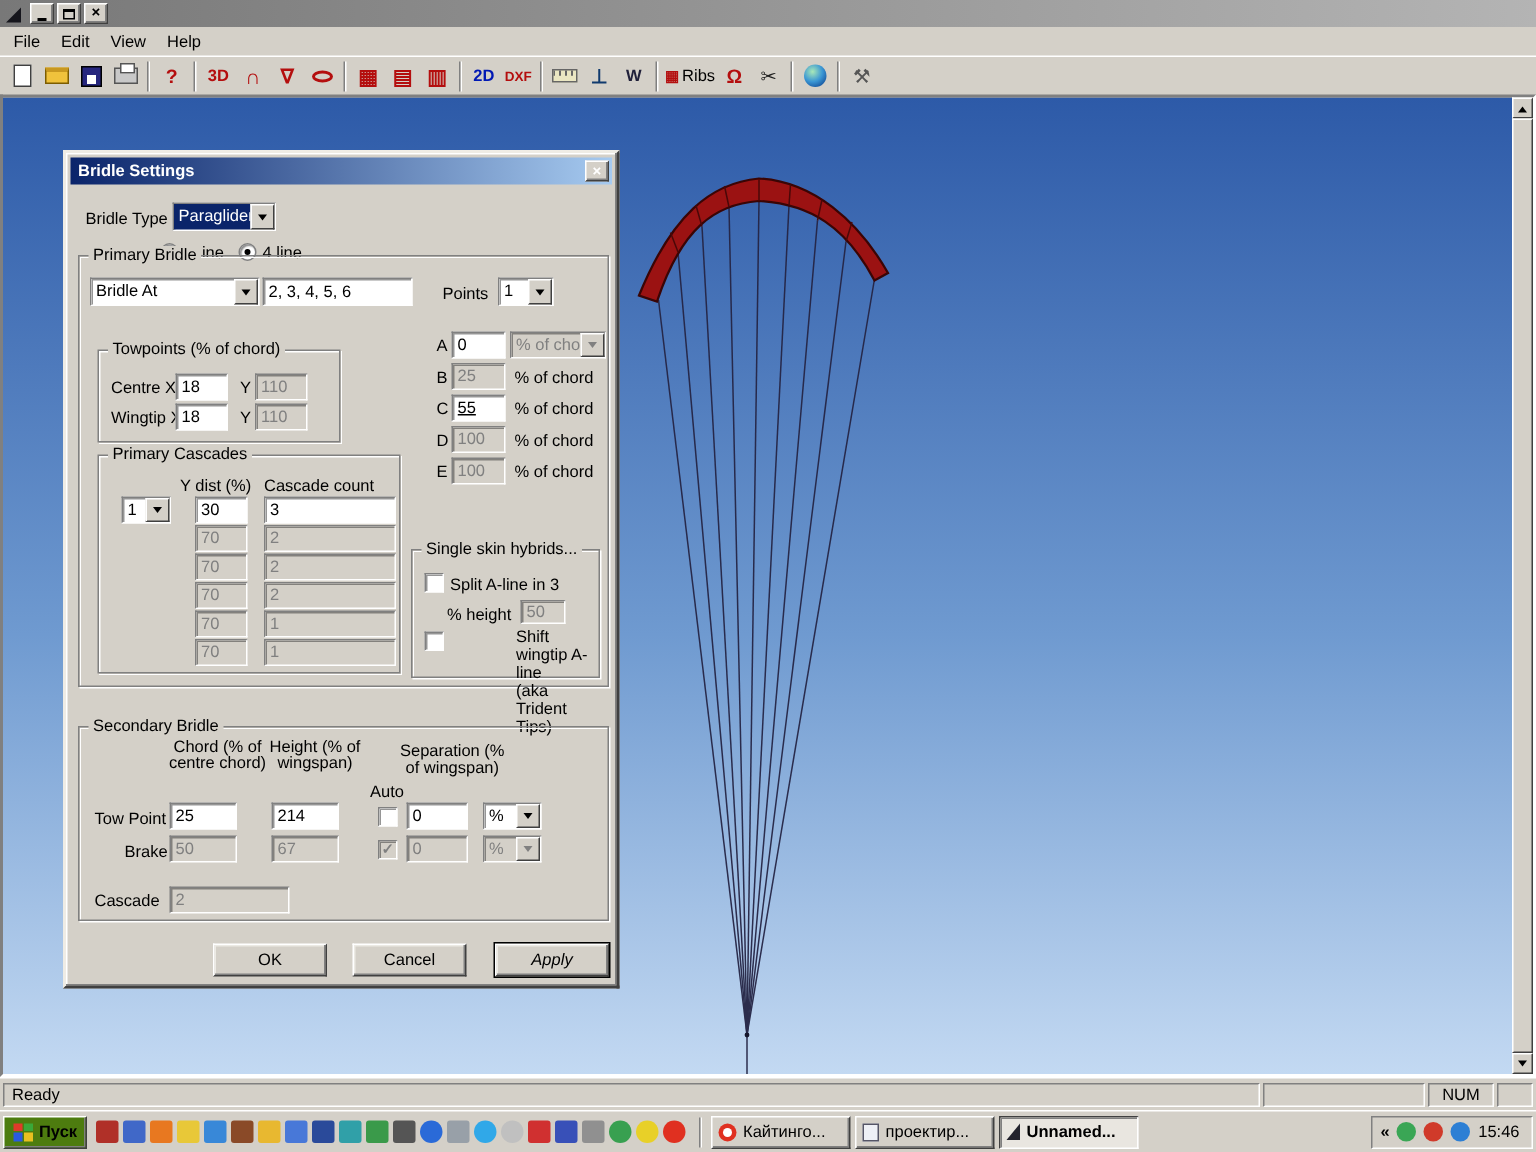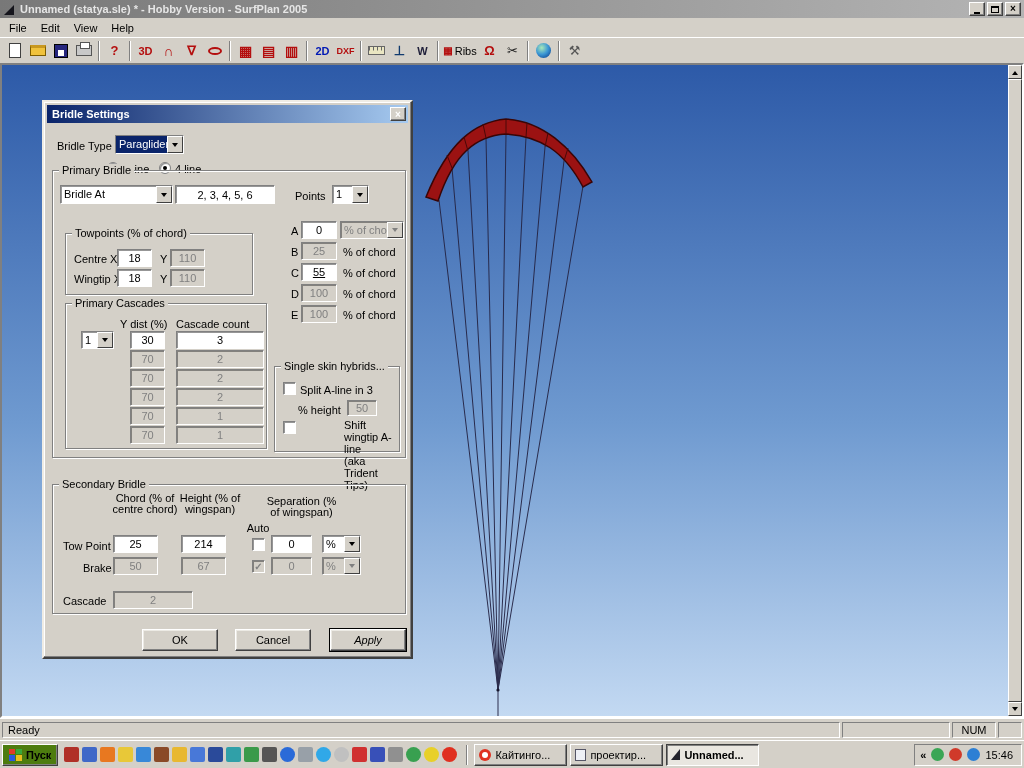--- a/index.html
+++ b/index.html
@@ -56,21 +56,21 @@
     border:2px solid; border-color:#efece5 #404040 #404040 #efece5; box-shadow:inset -1px -1px 0 #808080, inset 1px 1px 0 #fff; }
   .dlg-title { position:absolute; left:3px; top:3px; right:3px; height:18px;
     background:linear-gradient(90deg,#0a246a,#a6caf0); color:#fff; font-weight:bold; display:flex; align-items:center; padding-left:5px; }
   .dlg-close { position:absolute; top:2px; right:2px; width:16px; height:14px; background:#d4d0c8;
     border:1px solid; border-color:#fff #404040 #404040 #fff; box-shadow:inset -1px -1px 0 #808080;
     display:flex; align-items:center; justify-content:center; font-size:10px; font-weight:bold; }
   .lbl { position:absolute; white-space:nowrap; line-height:12px; }
   .group { position:absolute; border:1px solid #808080; box-shadow:inset 1px 1px 0 #fff, 1px 1px 0 #fff; }
   .glabel { position:absolute; top:-7px; left:6px; background:#d4d0c8; padding:0 3px; line-height:12px; white-space:nowrap; }
   .tfield { position:absolute; height:18px; background:#fff; border:1px solid; border-color:#808080 #fff #fff #808080;
-    box-shadow:inset 1px 1px 0 rgba(64,64,64,.55); font:11px "Liberation Sans",sans-serif; padding:0 3px; color:#000;text-align:center; }
+    box-shadow:inset 1px 1px 0 rgba(64,64,64,.55); font:11px "Liberation Sans",sans-serif; padding:0 3px; color:#000; }
   .tfield.dis { background:#d4d0c8; color:#808080; }
   .combo { position:absolute; height:19px; background:#fff; border:1px solid; border-color:#808080 #fff #fff #808080;
     box-shadow:inset 1px 1px 0 rgba(64,64,64,.55); display:flex; }
   .combo-val { flex:1; padding:2px 3px; white-space:nowrap; overflow:hidden; }
   .combo-btn { width:16px; flex:none; background:#d4d0c8; border:1px solid; border-color:#fff #404040 #404040 #fff; display:flex; align-items:center; justify-content:center; }
   .arrow-down { width:0; height:0; border:3px solid transparent; border-top:4px solid #000; margin-top:3px; }
   .combo.selhl .combo-val { background:#0a246a; color:#fff; }
   .combo.dis { background:#d4d0c8; }
   .combo.dis .combo-val { color:#808080; }
   .combo.dis .arrow-down { border-top-color:#808080; }
@@ -125,21 +125,20 @@
   .ticon { width:13px; height:13px; border-radius:50%; display:block; }
   .t1{background:#3aa655}.t2{background:#d03a2a}.t3{background:#2d7fd4}
 </style>
 </head>
 <body>
 
 <div class="screen">
 
   <div class="titlebar">
     <span class="app-icon"></span>
-    <span class="title">Unnamed (statya.sle) * - Hobby Version - SurfPlan 2005</span>
     <span class="winbtns">
       <span class="winbtn">
           <span class="min-glyph"></span>
         </span>
       <span class="winbtn">
           <span class="max-glyph"></span>
         </span>
       <span class="winbtn">
           <span>×</span>
         </span>
@@ -300,21 +299,21 @@
       </span>
       <input class="tfield" style="left: 122px; top: 14px; width: 100px; height: 19px;" readonly="" value="2, 3, 4, 5, 6">
       <span class="lbl" style="left:242px;top:19px;">Points</span>
       <span class="combo" style="left:279px;top:14px;width:37px;">
         <span class="combo-val">1</span>
         <span class="combo-btn">
             <span class="arrow-down"></span>
           </span>
       </span>
 
-      <div class="group" style="left:12px;top:62px;width:188px;height:62px;">
+      <div class="group" style="left:12px;top:62px;width:162px;height:62px;">
         <span class="glabel">Towpoints (% of chord)</span>
         <span class="lbl" style="left:8px;top:19px;">Centre X</span>
         <input class="tfield" style="left: 51px; top: 15px; width: 35px;" readonly="" value="18">
         <span class="lbl" style="left:94px;top:19px;">Y</span>
         <input class="tfield dis" style="left: 104px; top: 15px; width: 35px;" readonly="" value="110">
         <span class="lbl" style="left:8px;top:39px;">Wingtip X</span>
         <input class="tfield" style="left: 51px; top: 35px; width: 35px;" readonly="" value="18">
         <span class="lbl" style="left:94px;top:39px;">Y</span>
         <input class="tfield dis" style="left: 104px; top: 35px; width: 35px;" readonly="" value="110">
       </div>

